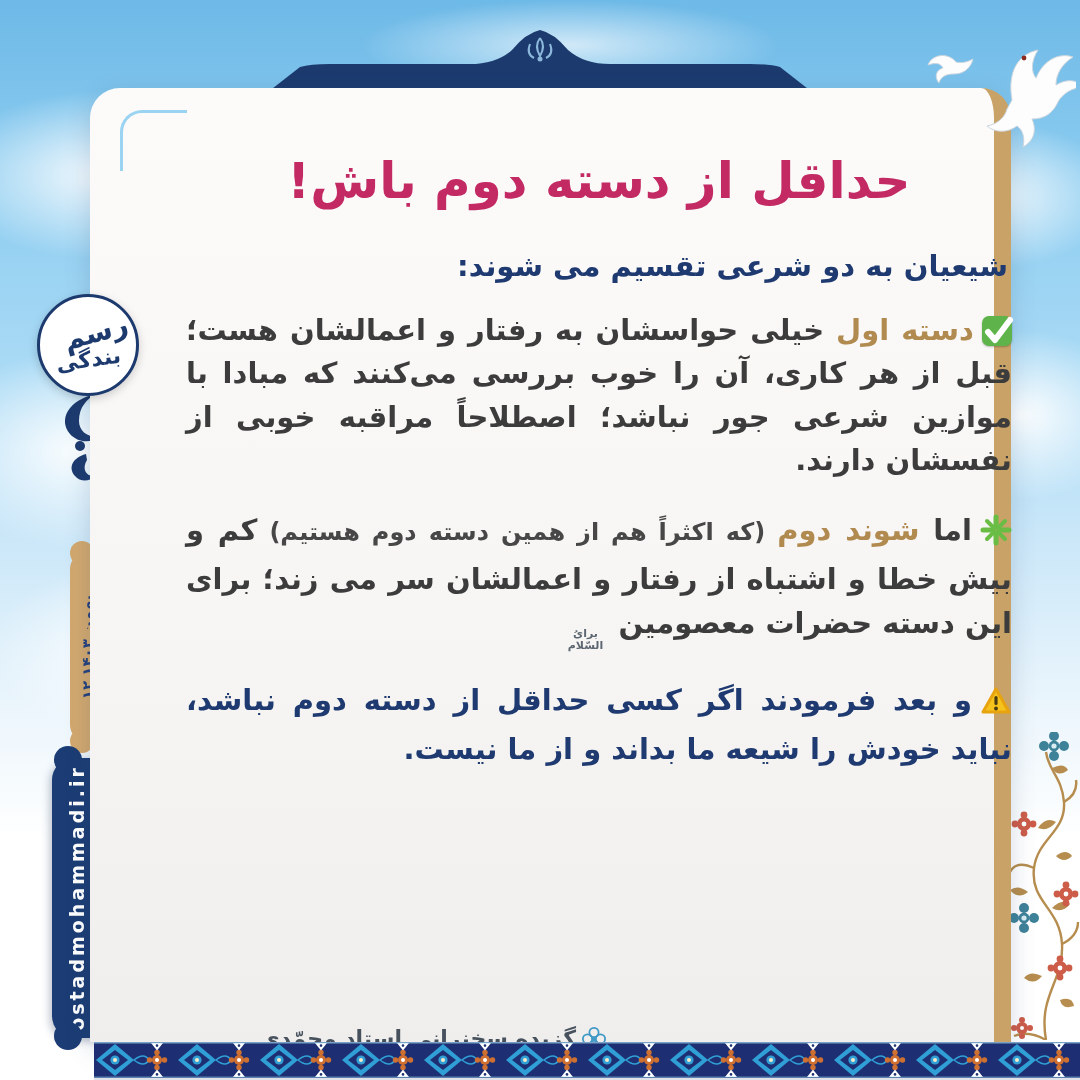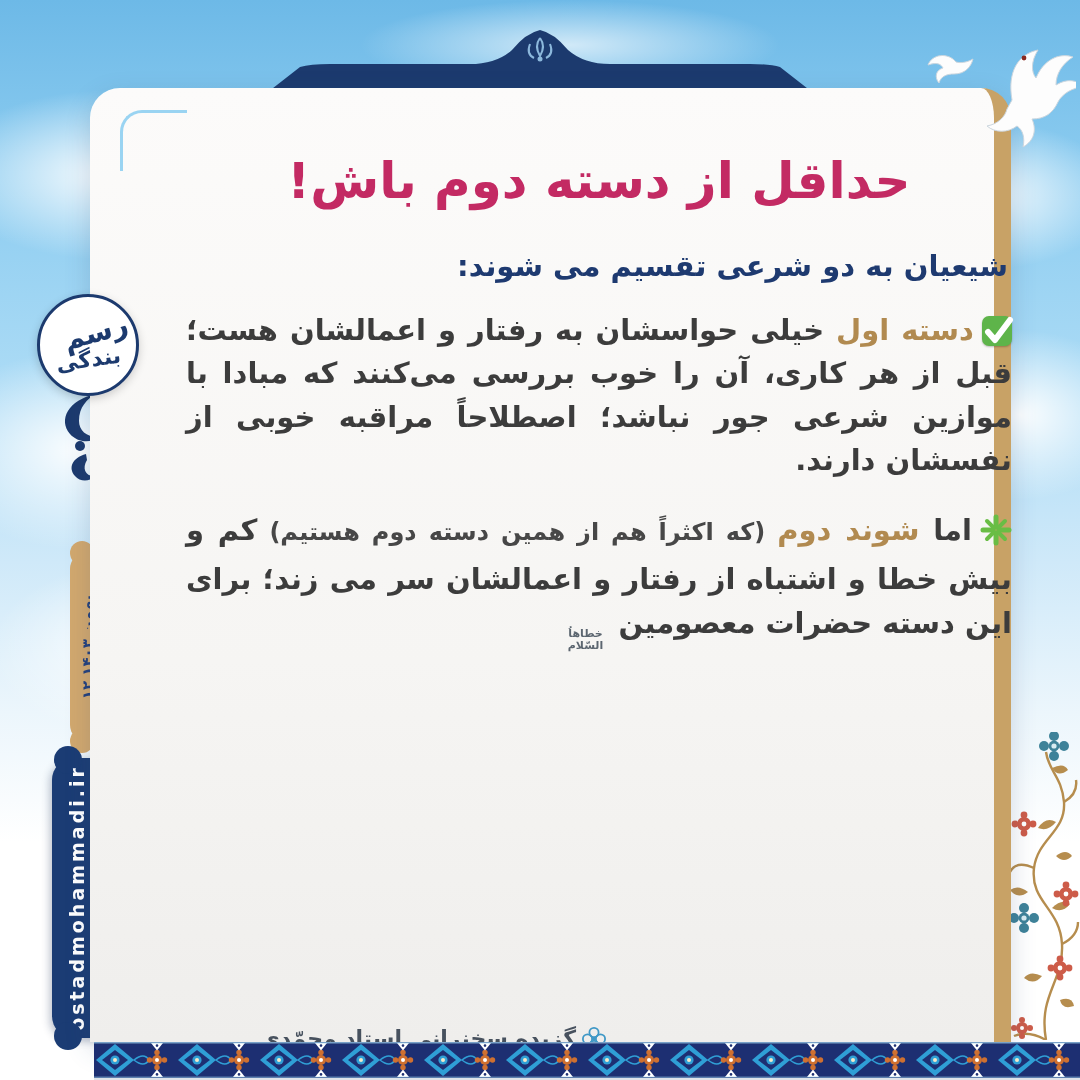--- a/index.html
+++ b/index.html
@@ -220,26 +220,33 @@
           </svg></span><span class="lead">دسته اول</span><span> خیلی حواسشان به رفتار و اعمالشان هست؛ قبل از هر کاری، آن را خوب بررسی می‌کنند که مبادا با موازین شرعی جور نباشد؛ اصطلاحاً مراقبه خوبی از نفسشان دارند.</span>
     </p>
 
     <p class="para">
       <span class="ic"><svg width="32" height="32" viewBox="0 0 32 32">
             <g stroke="#69bd45" stroke-width="5" stroke-linecap="round">
               <path d="M16,3 L16,13 M16,19 L16,29 M3,16 L13,16 M19,16 L29,16"></path>
               <path d="M7,7 L13,13 M19,19 L25,25 M25,7 L19,13 M13,19 L7,25" stroke-width="4"></path>
             </g>
           </svg></span><span>اما </span><span class="lead">شوند دوم</span><span class="paren"> (که اکثراً هم از همین دسته دوم هستیم) </span><span>کم و بیش خطا و اشتباه از رفتار و اعمالشان سر می زند؛ برای این دسته حضرات معصومین </span><span class="hon">
-          <span>خطاهاُ</span>
+          <span>برایُ</span>
           <span>السّلام</span>
         </span>
     </p>
 
 
+    <p class="para navy">
+      <span class="ic"><svg width="32" height="30" viewBox="0 0 32 30">
+            <path d="M16,3 L29,26 L3,26 Z" fill="#f6c31c" stroke="#e8a40f" stroke-width="3" stroke-linejoin="round"></path>
+            <rect x="14.4" y="10" width="3.2" height="9" rx="1.6" fill="#4a3b10"></rect>
+            <circle cx="16" cy="22.5" r="1.9" fill="#4a3b10"></circle>
+          </svg></span><span>و بعد فرمودند اگر کسی حداقل از دسته دوم نباشد، نباید خودش را شیعه ما بداند و از ما نیست.</span>
+    </p>
 
     <div class="footer">
       <div class="f1">
         <span class="ic"><svg width="24" height="24" viewBox="0 0 24 24">
               <g fill="none" stroke="#3f98c6" stroke-width="1.8">
                 <circle cx="12" cy="5.5" r="4.6"></circle>
                 <circle cx="18.5" cy="12" r="4.6"></circle>
                 <circle cx="12" cy="18.5" r="4.6"></circle>
                 <circle cx="5.5" cy="12" r="4.6"></circle>
               </g>

